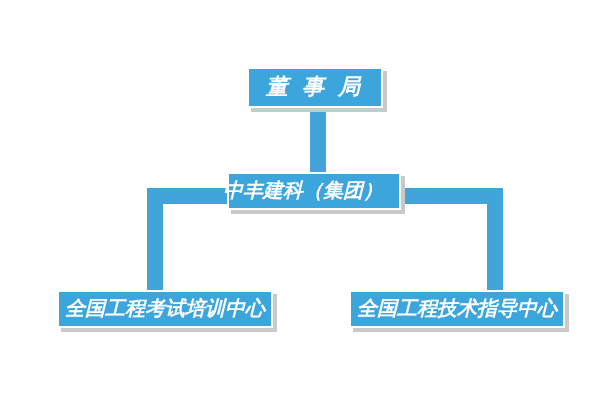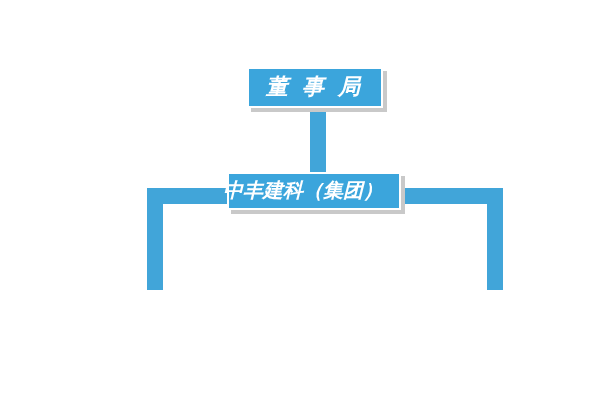--- a/index.html
+++ b/index.html
@@ -82,15 +82,21 @@
   <div class="connector c-right-v"></div>
 
   <div class="node node-board">
     <span class="label">董 事 局</span>
   </div>
 
   <div class="node node-group">
     <span class="label">中丰建科（集团）</span>
   </div>
 
+  <div class="node node-training">
+    <span class="label">全国工程考试培训中心</span>
+  </div>
 
+  <div class="node node-guidance">
+    <span class="label">全国工程技术指导中心</span>
+  </div>
 
 </div>
 
 </body></html>

